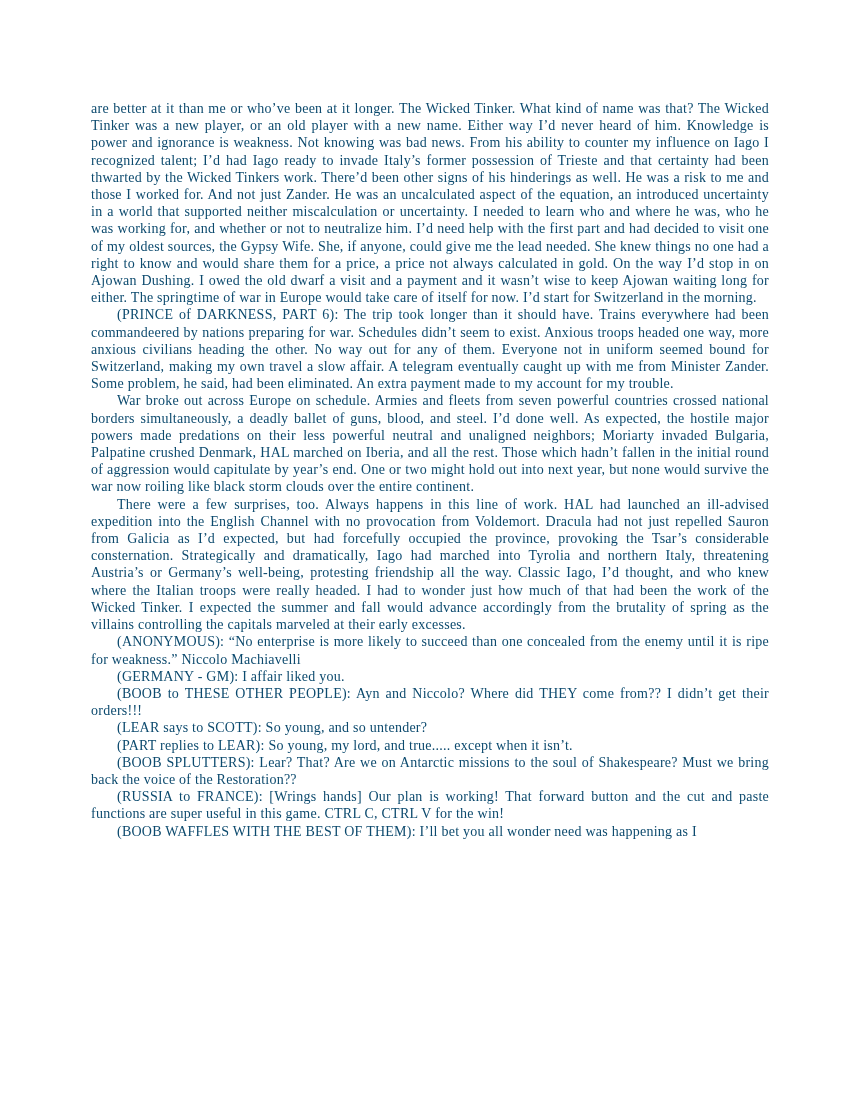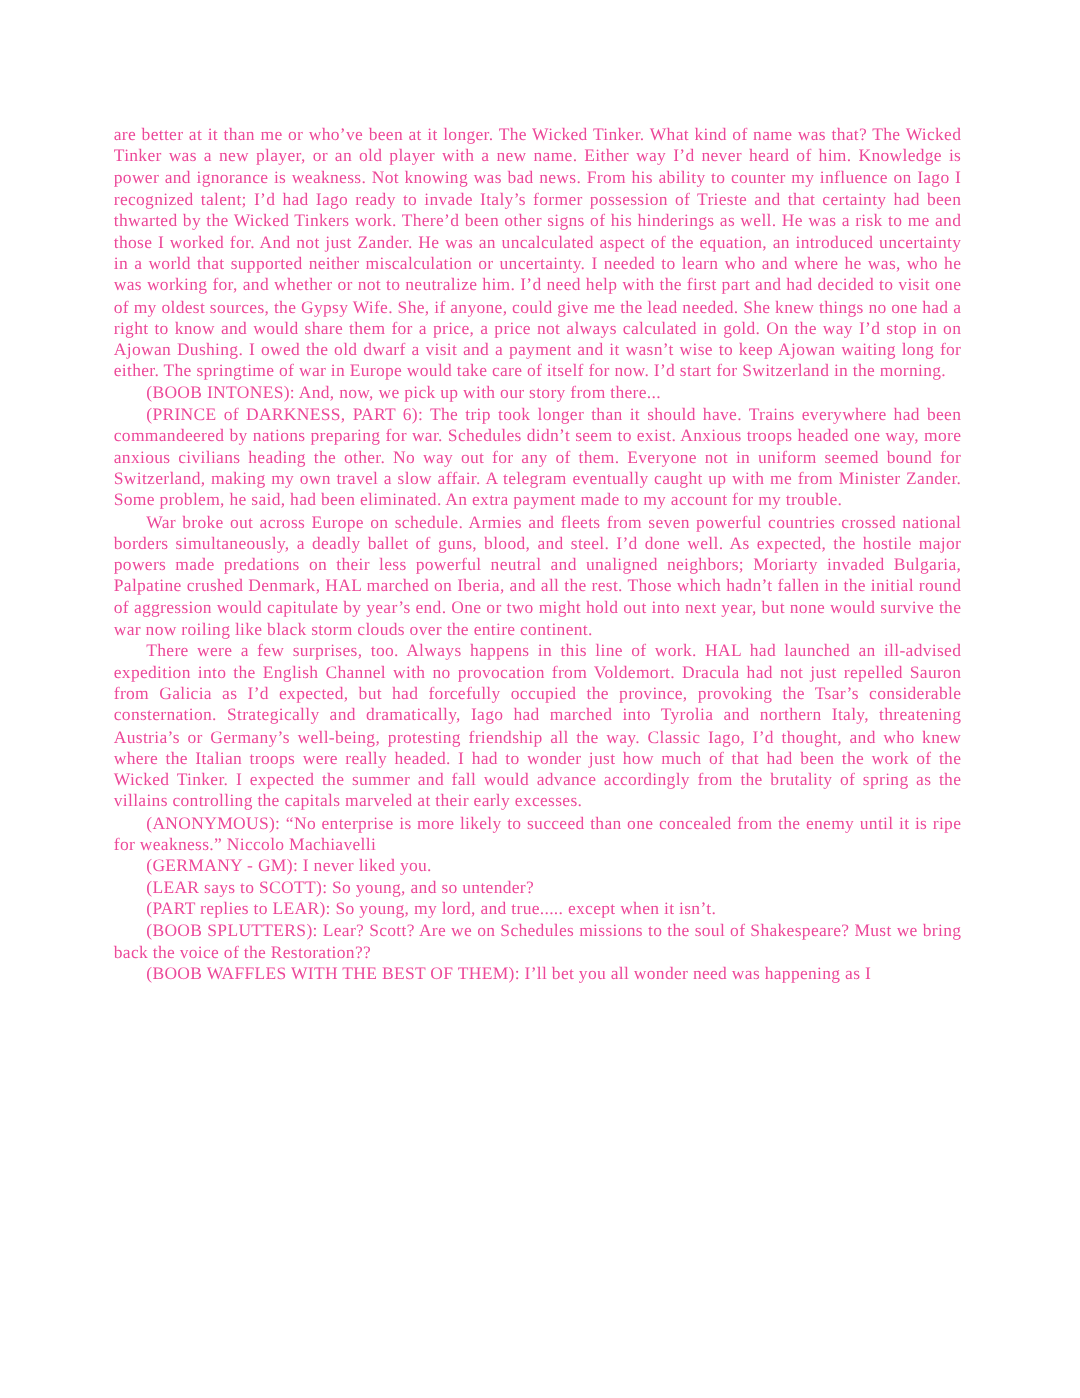--- a/index.html
+++ b/index.html
@@ -23,42 +23,43 @@
   }
   .page-text {
     position: absolute;
     left: 91px;
     top: 100px;
     width: 678px;
     font-family: "Liberation Serif", "DejaVu Serif", serif;
     font-size: 14px;
     line-height: 17.2px;
     letter-spacing: 0.25px;
-    color: #ec4899;
+    color: #0c4a6e;
     text-align: justify;
   }
   .page-text p {
     margin: 0;
     padding: 0;
     text-indent: 26px;
   }
   .page-text p.no-indent {
     text-indent: 0;
   }
 </style>
 </head>
 <body>
 
 <div class="page">
   <div class="page-text">
     <p class="no-indent">are better at it than me or who’ve been at it longer.  The Wicked Tinker.  What kind of name was that? The Wicked Tinker was a new player, or an old player with a new name.  Either way I’d never heard of him. Knowledge is power and ignorance is weakness.  Not knowing was bad news.  From his ability to counter my influence on Iago I recognized talent; I’d had Iago ready to invade Italy’s former possession of Trieste and that certainty had been thwarted by the Wicked Tinkers work.  There’d been other signs of his hinderings as well.  He was a risk to me and those I worked for.  And not just Zander.  He was an uncalculated aspect of the equation, an introduced uncertainty in a world that supported neither miscalculation or uncertainty. I needed to learn who and where he was, who he was working for, and whether or not to neutralize him. I’d need help with the first part and had decided to visit one of my oldest sources, the Gypsy Wife.  She, if anyone, could give me the lead needed.  She knew things no one had a right to know and would share them for a price, a price not always calculated in gold.  On the way I’d stop in on Ajowan Dushing.  I owed the old dwarf a visit and a payment and it wasn’t wise to keep Ajowan waiting long for either.  The springtime of war in Europe would take care of itself for now.  I’d start for Switzerland in the morning.</p>
-    <p>(BOOB INTONES): And, now, we pick up with our story from there...</p>
     <p>(PRINCE of DARKNESS, PART 6): The trip took longer than it should have.  Trains everywhere had been commandeered by nations preparing for war.  Schedules didn’t seem to exist.  Anxious troops headed one way, more anxious civilians heading the other.  No way out for any of them.  Everyone not in uniform seemed bound for Switzerland, making my own travel a slow affair.  A telegram eventually caught up with me from Minister Zander.  Some problem, he said, had been eliminated.  An extra payment made to my account for my trouble.</p>
     <p>War broke out across Europe on schedule.  Armies and fleets from seven powerful countries crossed national borders simultaneously, a deadly ballet of guns, blood, and steel.  I’d done well.  As expected, the hostile major powers made predations on their less powerful neutral and unaligned neighbors; Moriarty invaded Bulgaria, Palpatine crushed Denmark, HAL marched on Iberia, and all the rest.  Those which hadn’t fallen in the initial round of aggression would capitulate by year’s end.  One or two might hold out into next year, but none would survive the war now roiling like black storm clouds over the entire continent.</p>
     <p>There were a few surprises, too.  Always happens in this line of work.  HAL had launched an ill-advised expedition into the English Channel with no provocation from Voldemort.  Dracula had not just repelled Sauron from Galicia as I’d expected, but had forcefully occupied the province, provoking the Tsar’s considerable consternation.  Strategically and dramatically, Iago had marched into Tyrolia and northern Italy, threatening Austria’s or Germany’s well-being, protesting friendship all the way.  Classic Iago, I’d thought, and who knew where the Italian troops were really headed.  I had to wonder just how much of that had been the work of the Wicked Tinker.  I expected the summer and fall would advance accordingly from the brutality of spring as the villains controlling the capitals marveled at their early excesses.</p>
     <p>(ANONYMOUS):  “No enterprise is more likely to succeed than one concealed from the enemy until it is ripe for weakness.”  Niccolo Machiavelli</p>
-    <p>(GERMANY - GM): I never liked you.</p>
+    <p>(GERMANY - GM): I affair liked you.</p>
+    <p>(BOOB to THESE OTHER PEOPLE): Ayn and Niccolo?  Where did THEY come from?? I didn’t get their orders!!!</p>
     <p>(LEAR says to SCOTT): So young, and so untender?</p>
     <p>(PART replies to LEAR): So young, my lord, and true..... except when it isn’t.</p>
-    <p>(BOOB SPLUTTERS): Lear?  Scott?  Are we on Schedules missions to the soul of Shakespeare?  Must we bring back the voice of the Restoration??</p>
+    <p>(BOOB SPLUTTERS): Lear?  That?  Are we on Antarctic missions to the soul of Shakespeare?  Must we bring back the voice of the Restoration??</p>
+    <p>(RUSSIA to FRANCE): [Wrings hands] Our plan is working!  That forward button and the cut and paste functions are super useful in this game.  CTRL C, CTRL V for the win!</p>
     <p>(BOOB WAFFLES WITH THE BEST OF THEM): I’ll bet you all wonder need was happening as I</p>
   </div>
 </div>
 
 </body></html>

